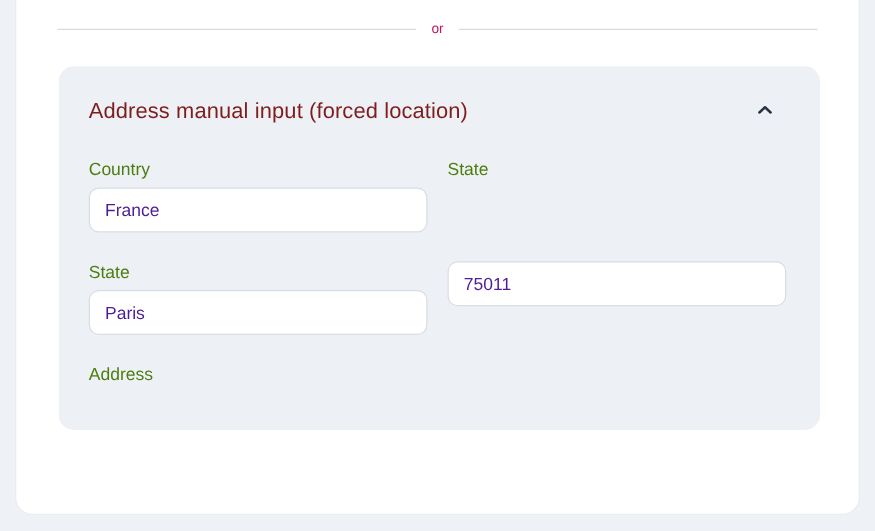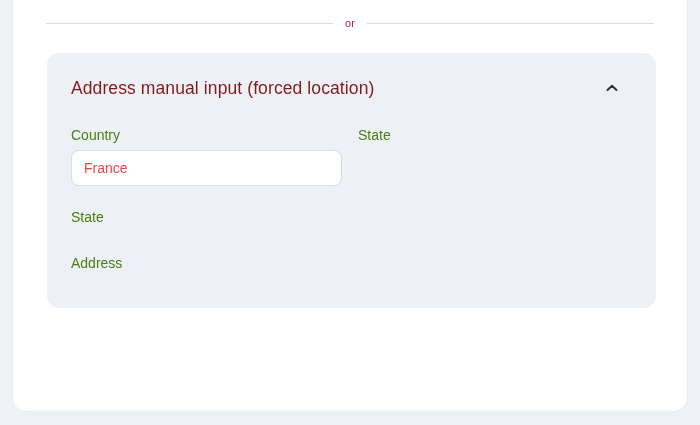--- a/index.html
+++ b/index.html
@@ -66,21 +66,21 @@
     line-height:17px; margin-bottom:6px;
   }
   .field-input {
     height:36px;
     background:#ffffff;
     border:1px solid #d8dde4;
     border-radius:8px;
     padding:0 12px;
     font-family:"Liberation Sans", sans-serif;
     font-size:14px;
-    color:#ef4444;
+    color:#4c1d95;
     outline:none;
     width:100%;
   }
 </style>
 </head>
 <body>
 
 <div class="card">
 
   <div class="divider">
@@ -108,23 +108,25 @@
         <label class="field-label">Country</label>
         <input class="field-input" type="text" value="France" style="">
       </div>
 
       <div class="field">
         <label class="field-label">State</label>
       </div>
 
       <div class="field">
         <label class="field-label">State</label>
+        <input class="field-input" type="text" value="Paris" style="">
       </div>
 
       <div class="field">
+        <input class="field-input" type="text" value="75011" style="">
       </div>
 
       <div class="field full">
         <label class="field-label">Address</label>
       </div>
 
     </div>
   </section>
 </div>
 

